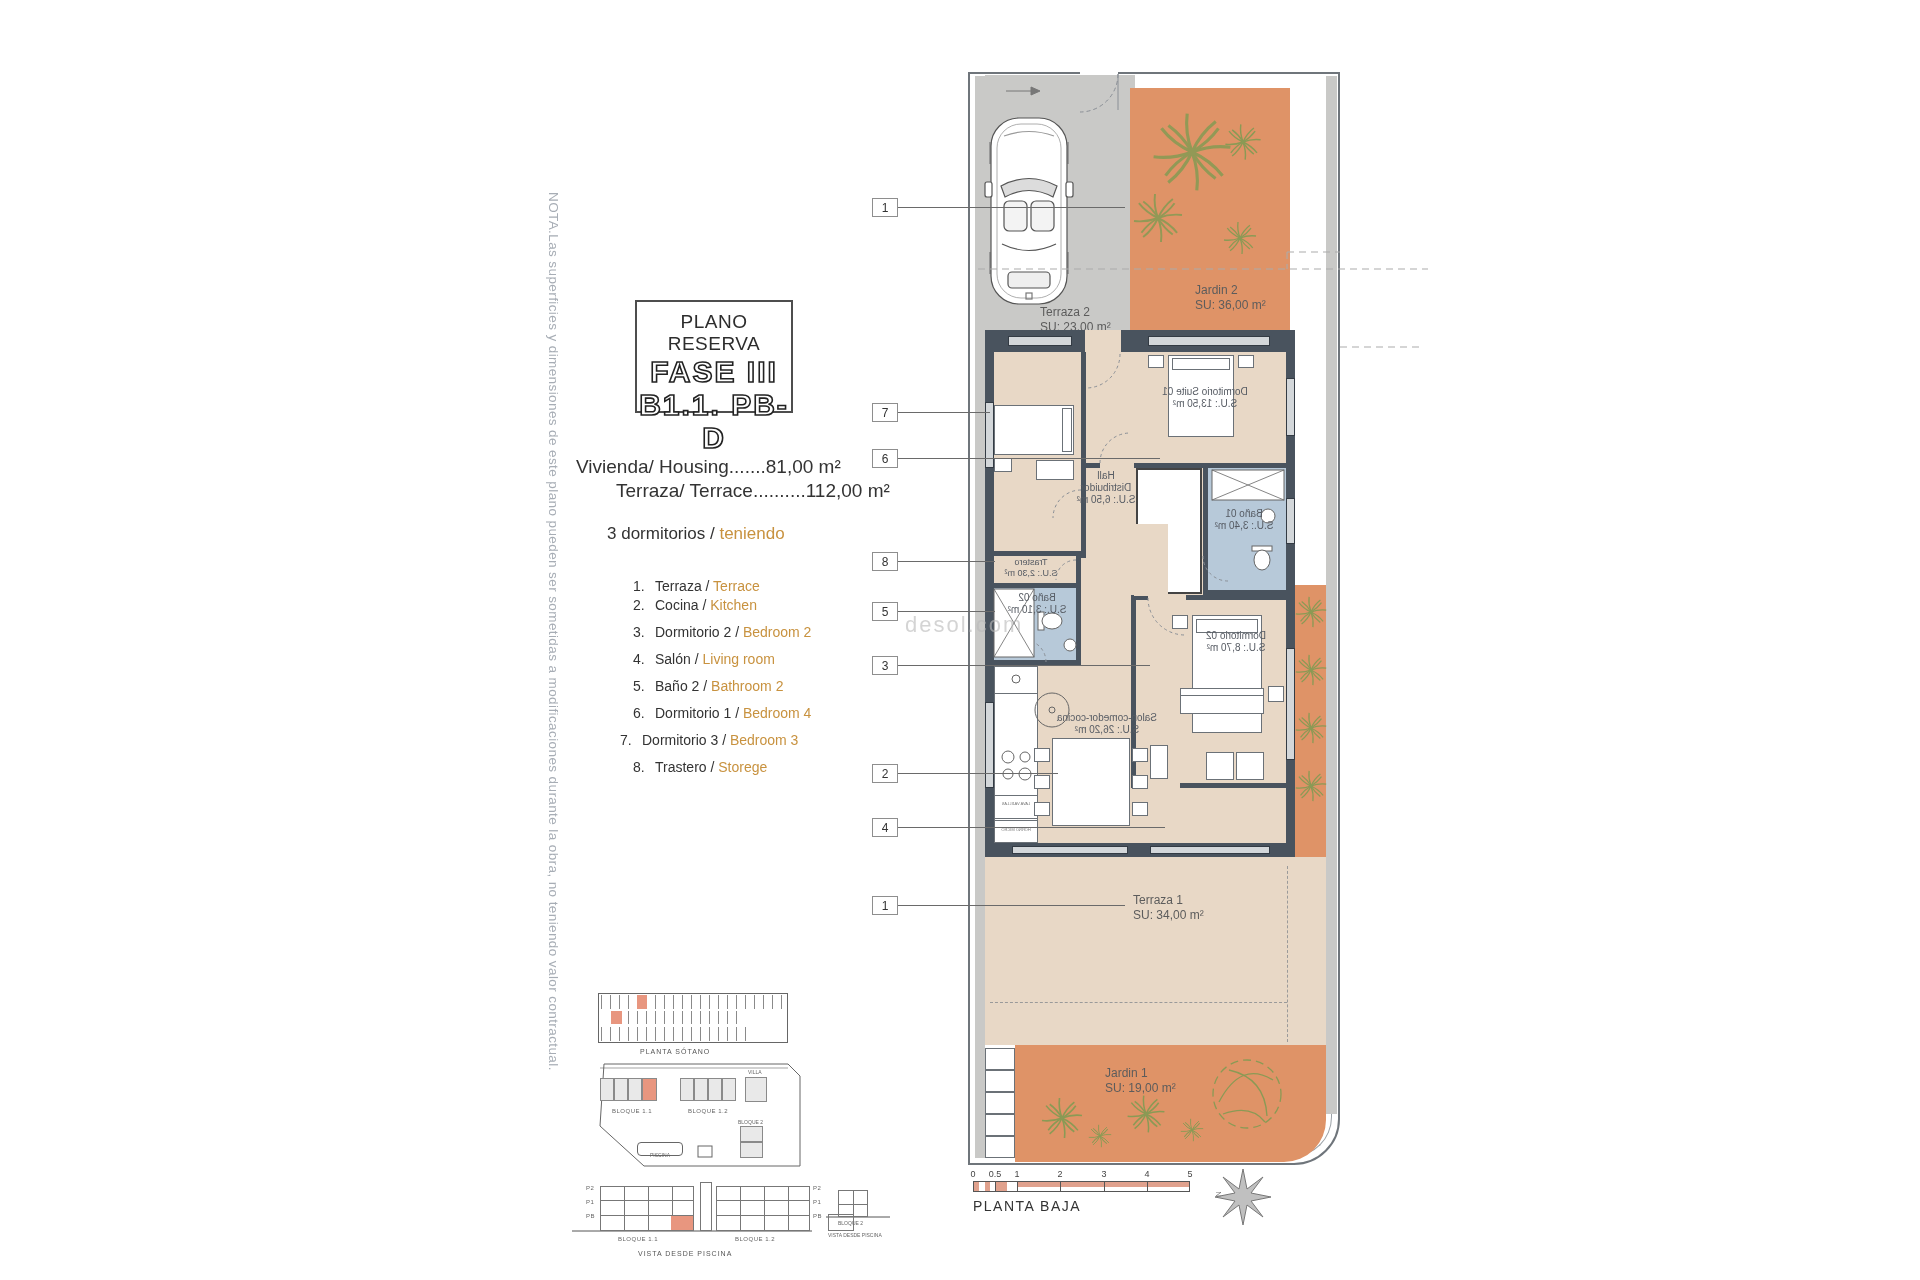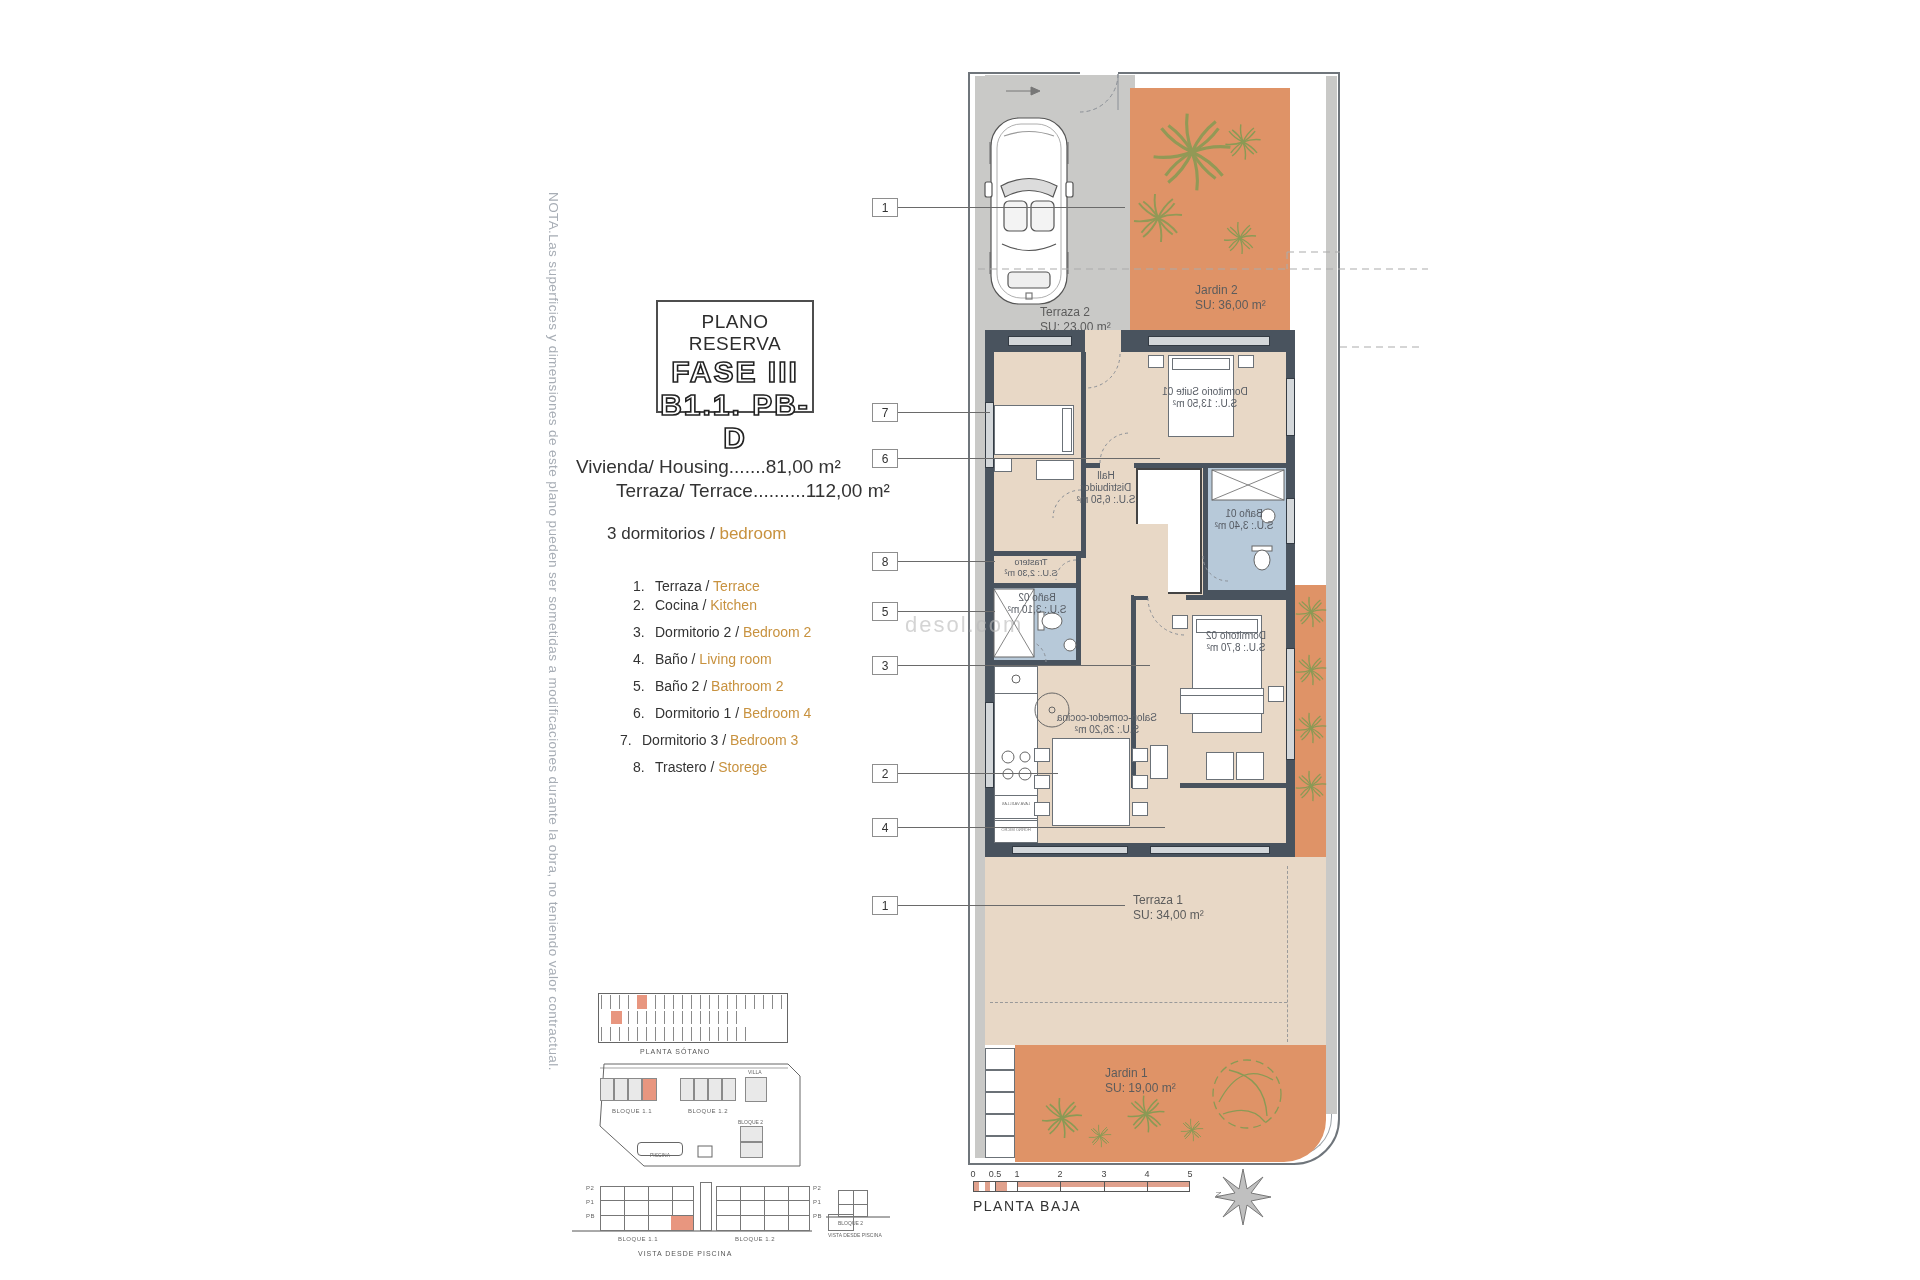--- a/index.html
+++ b/index.html
@@ -49,37 +49,37 @@
   .planta-baja{font-size:14px;color:#333;letter-spacing:1.5px;}
   .kbox-lbl{font-size:4px;color:#777;transform:scaleX(-1);text-align:center;line-height:5px;}
 </style>
 </head>
 <body>
 
 <div class="canvas">
 
   <div class="f note-v" style="left:546px;top:192px;height:900px;">NOTA.Las superficies y dimensiones de este plano pueden ser sometidas a modificaciones durante la obra, no teniendo valor contractual.</div>
 
-  <div class="f title-box" style="left:635px;top:300px;width:158px;height:113px;margin-left:21px;">
+  <div class="f title-box" style="left:635px;top:300px;width:158px;height:113px;">
     <div class="tb-plain">PLANO RESERVA</div>
     <div class="tb-outline">FASE III</div>
     <div class="tb-outline">B1.1. PB-D</div>
   </div>
 
   <div class="f hline" style="left:576px;top:455px;">Vivienda/ Housing.......81,00 m²</div>
   <div class="f hline" style="left:576px;top:479px;margin-left:40px;">Terraza/ Terrace..........112,00 m²</div>
   <div class="f bed-line" style="left:607px;top:524px;">
     <span>3 dormitorios /</span>
-    <span class="accent">bedroom</span>
+    <span class="accent">teniendo</span>
   </div>
 
   <div class="f legend-row" style="left:633px;top:570px;margin-top:8px;"><span class="num">1.</span><span>Terraza </span><span>/</span><span class="accent"> Terrace</span></div>
   <div class="f legend-row" style="left:633px;top:597px;"><span class="num">2.</span><span>Cocina </span><span>/</span><span class="accent"> Kitchen</span></div>
   <div class="f legend-row" style="left:633px;top:624px;"><span class="num">3.</span><span>Dormitorio 2 </span><span>/</span><span class="accent"> Bedroom 2</span></div>
-  <div class="f legend-row" style="left:633px;top:651px;"><span class="num">4.</span><span>Baño </span><span>/</span><span class="accent"> Living room</span></div>
+  <div class="f legend-row" style="left:633px;top:651px;"><span class="num">4.</span><span>Salón </span><span>/</span><span class="accent"> Living room</span></div>
   <div class="f legend-row" style="left:633px;top:678px;"><span class="num">5.</span><span>Baño 2 </span><span>/</span><span class="accent"> Bathroom 2</span></div>
   <div class="f legend-row" style="left:633px;top:705px;"><span class="num">6.</span><span>Dormitorio 1 </span><span>/</span><span class="accent"> Bedroom 4</span></div>
   <div class="f legend-row" style="left:620px;top:732px;"><span class="num">7.</span><span>Dormitorio 3 </span><span>/</span><span class="accent"> Bedroom 3</span></div>
   <div class="f legend-row" style="left:633px;top:759px;"><span class="num">8.</span><span>Trastero </span><span>/</span><span class="accent"> Storege</span></div>
 
   <div class="f parcel" style="left:968px;top:72px;width:372px;height:1093px;"></div>
   <div class="f gray" style="left:975px;top:76px;width:10px;height:1082px;"></div>
   <div class="f gray" style="left:1326px;top:76px;width:11px;height:1038px;"></div>
 
   <div class="f gray" style="left:985px;top:75px;width:150px;height:255px;"></div>

